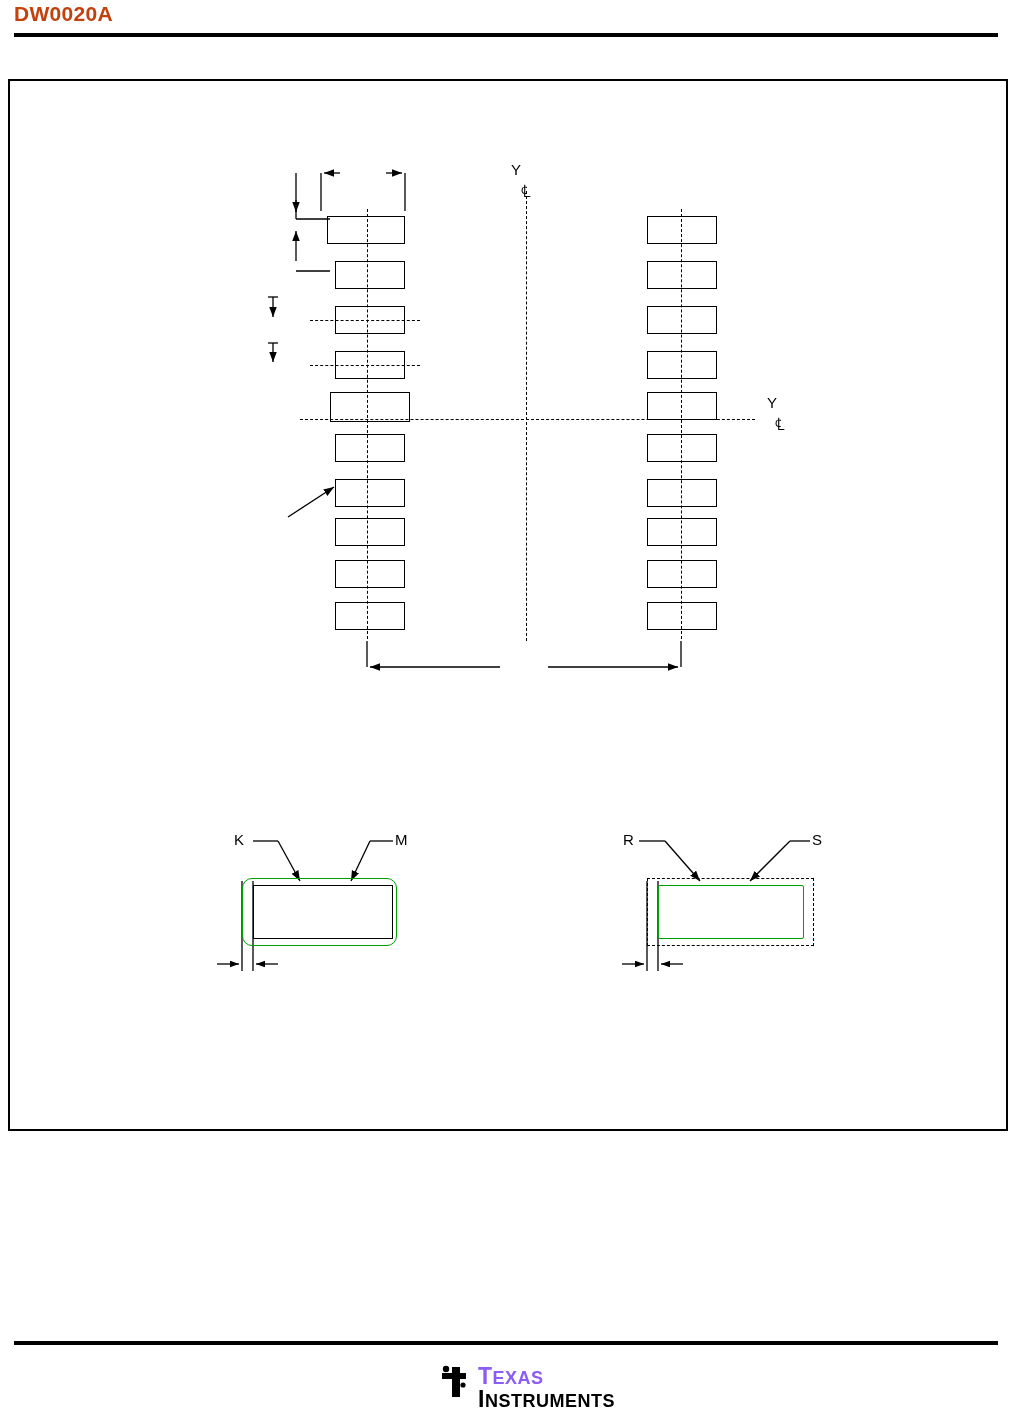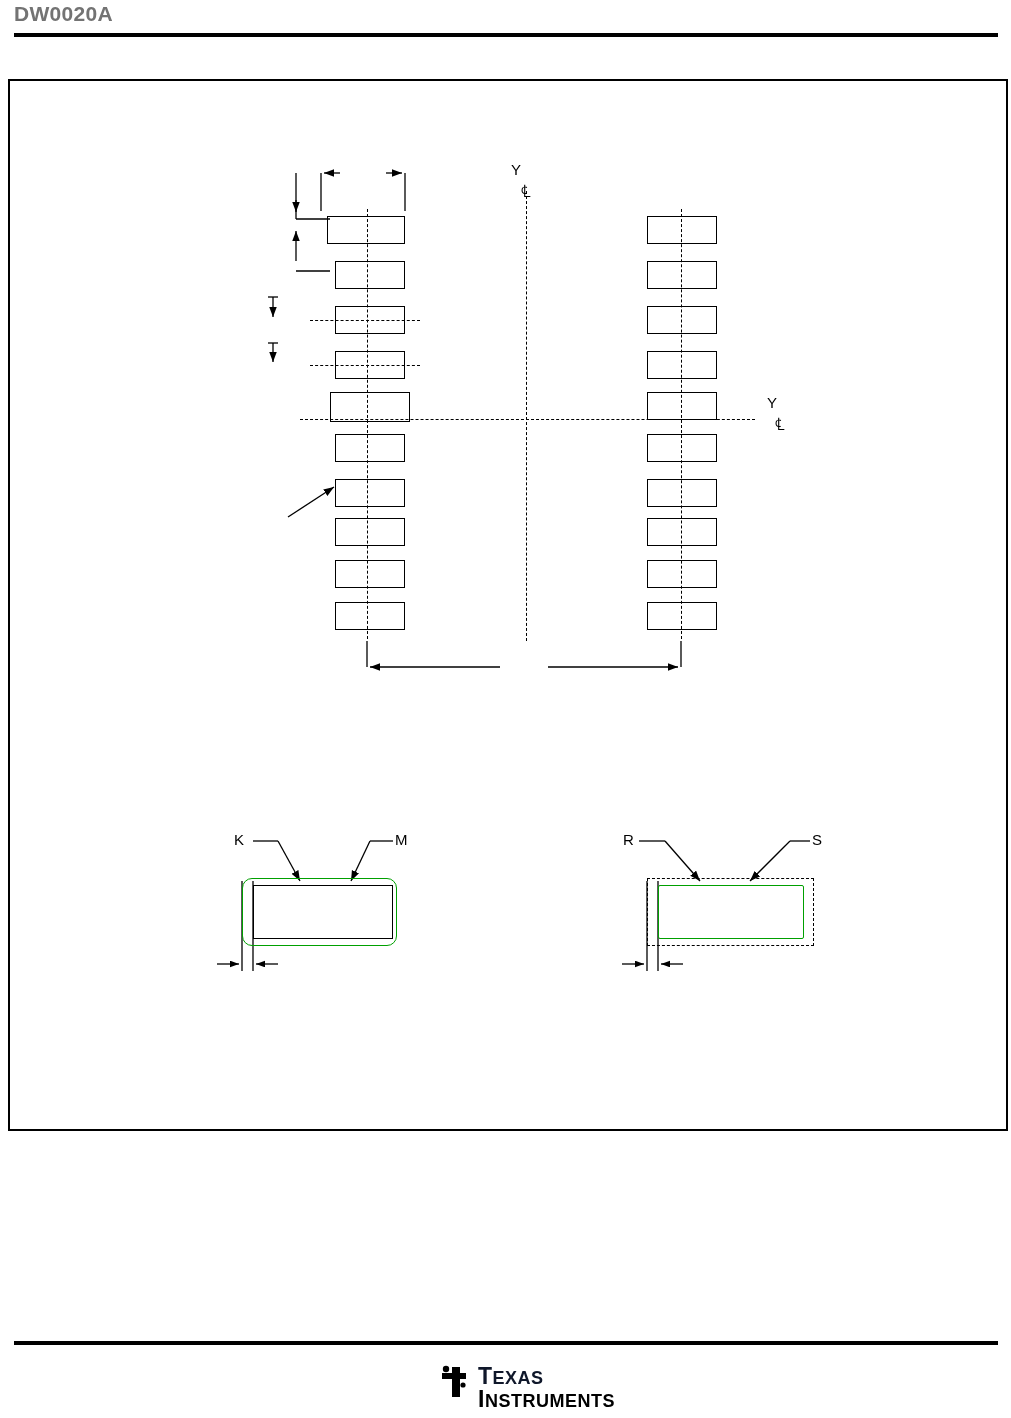--- a/index.html
+++ b/index.html
@@ -21,21 +21,21 @@
     height: 1418px;
   }
   
   .header-title {
     position: absolute;
     left: 14px;
     top: 2px;
     font-size: 21px;
     font-weight: bold;
     letter-spacing: 0.3px;
-    color: #737373;
+    color: #c2410c;
   }
   .header-rule {
     position: absolute;
     left: 14px;
     top: 33px;
     width: 984px;
     height: 4px;
     background: #000;
   }
   
@@ -72,21 +72,21 @@
     width: 28px;
     height: 34px;
   }
   .ti-logo .ti-text1 {
     position: absolute;
     left: 54px;
     top: 0px;
     font-size: 23px;
     font-weight: bold;
     letter-spacing: 0.5px;
-    color: #0f172a;
+    color: #8b5cf6;
   }
   .ti-logo .ti-text2 {
     position: absolute;
     left: 54px;
     top: 23px;
     font-size: 23px;
     font-weight: bold;
     letter-spacing: 0.5px;
     color: #000;
   }

